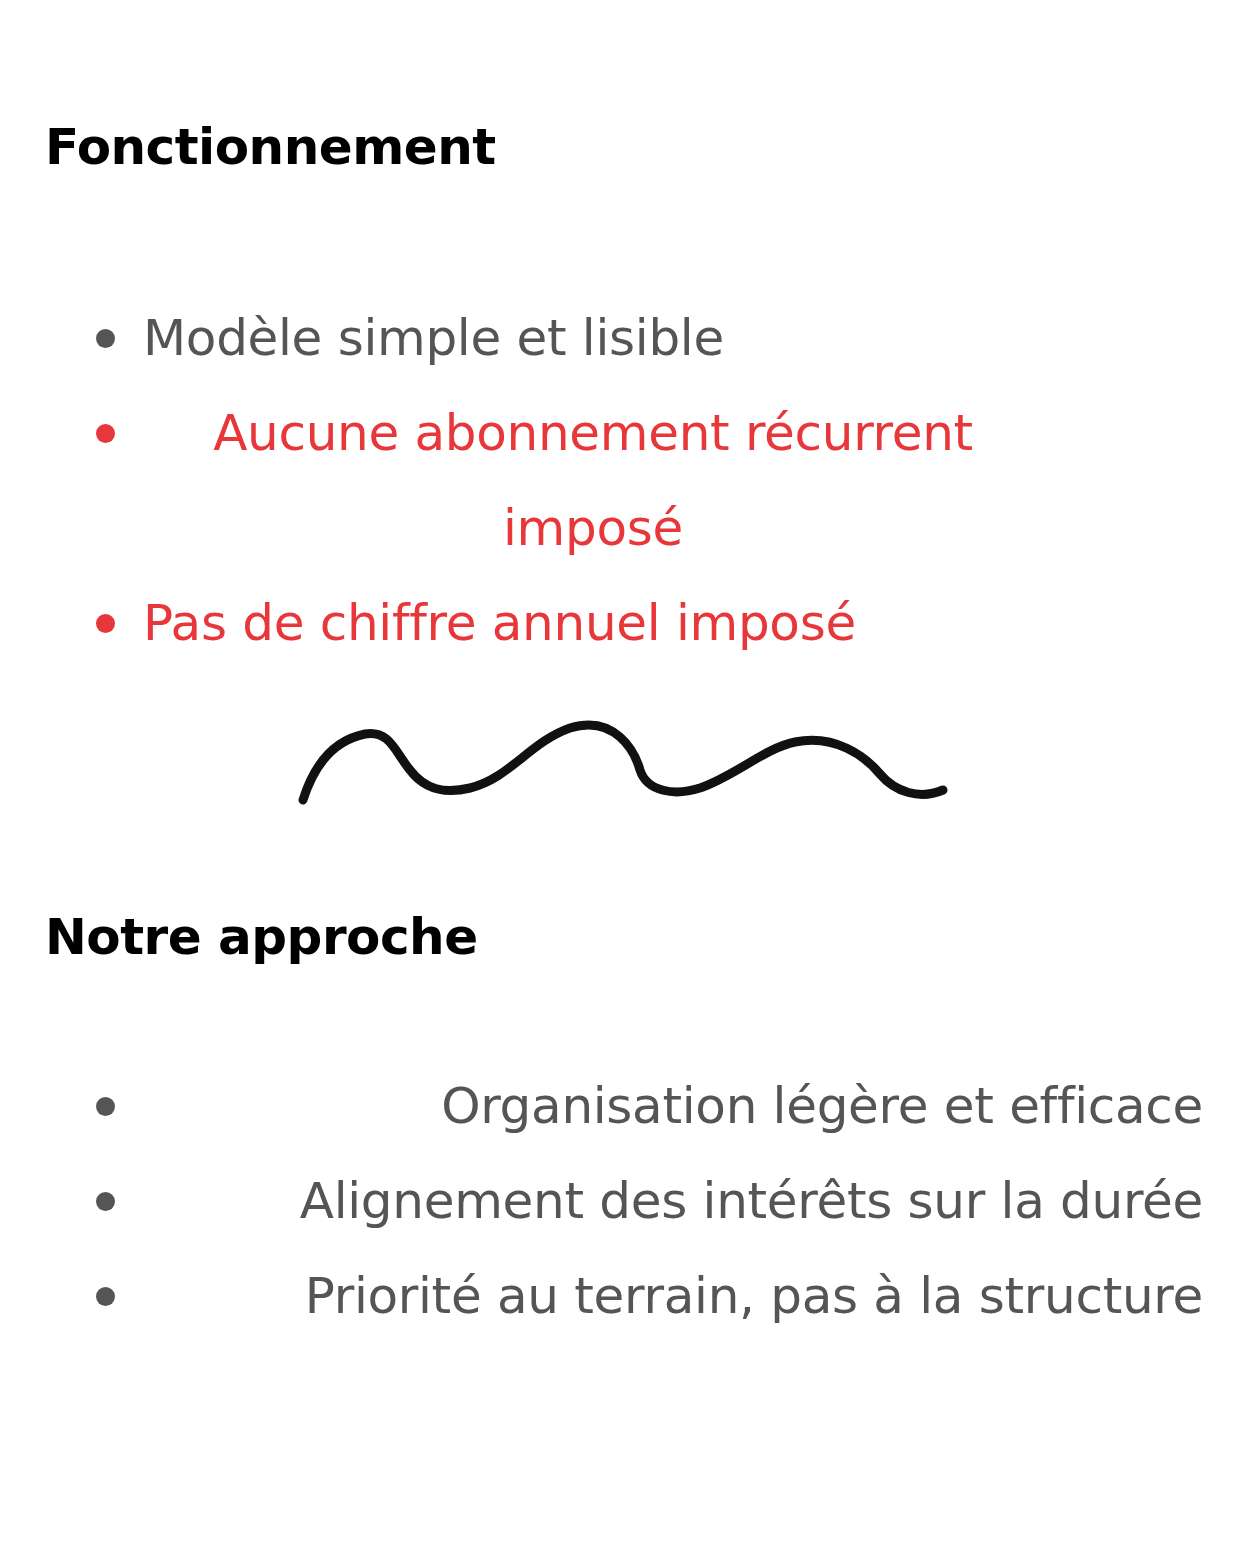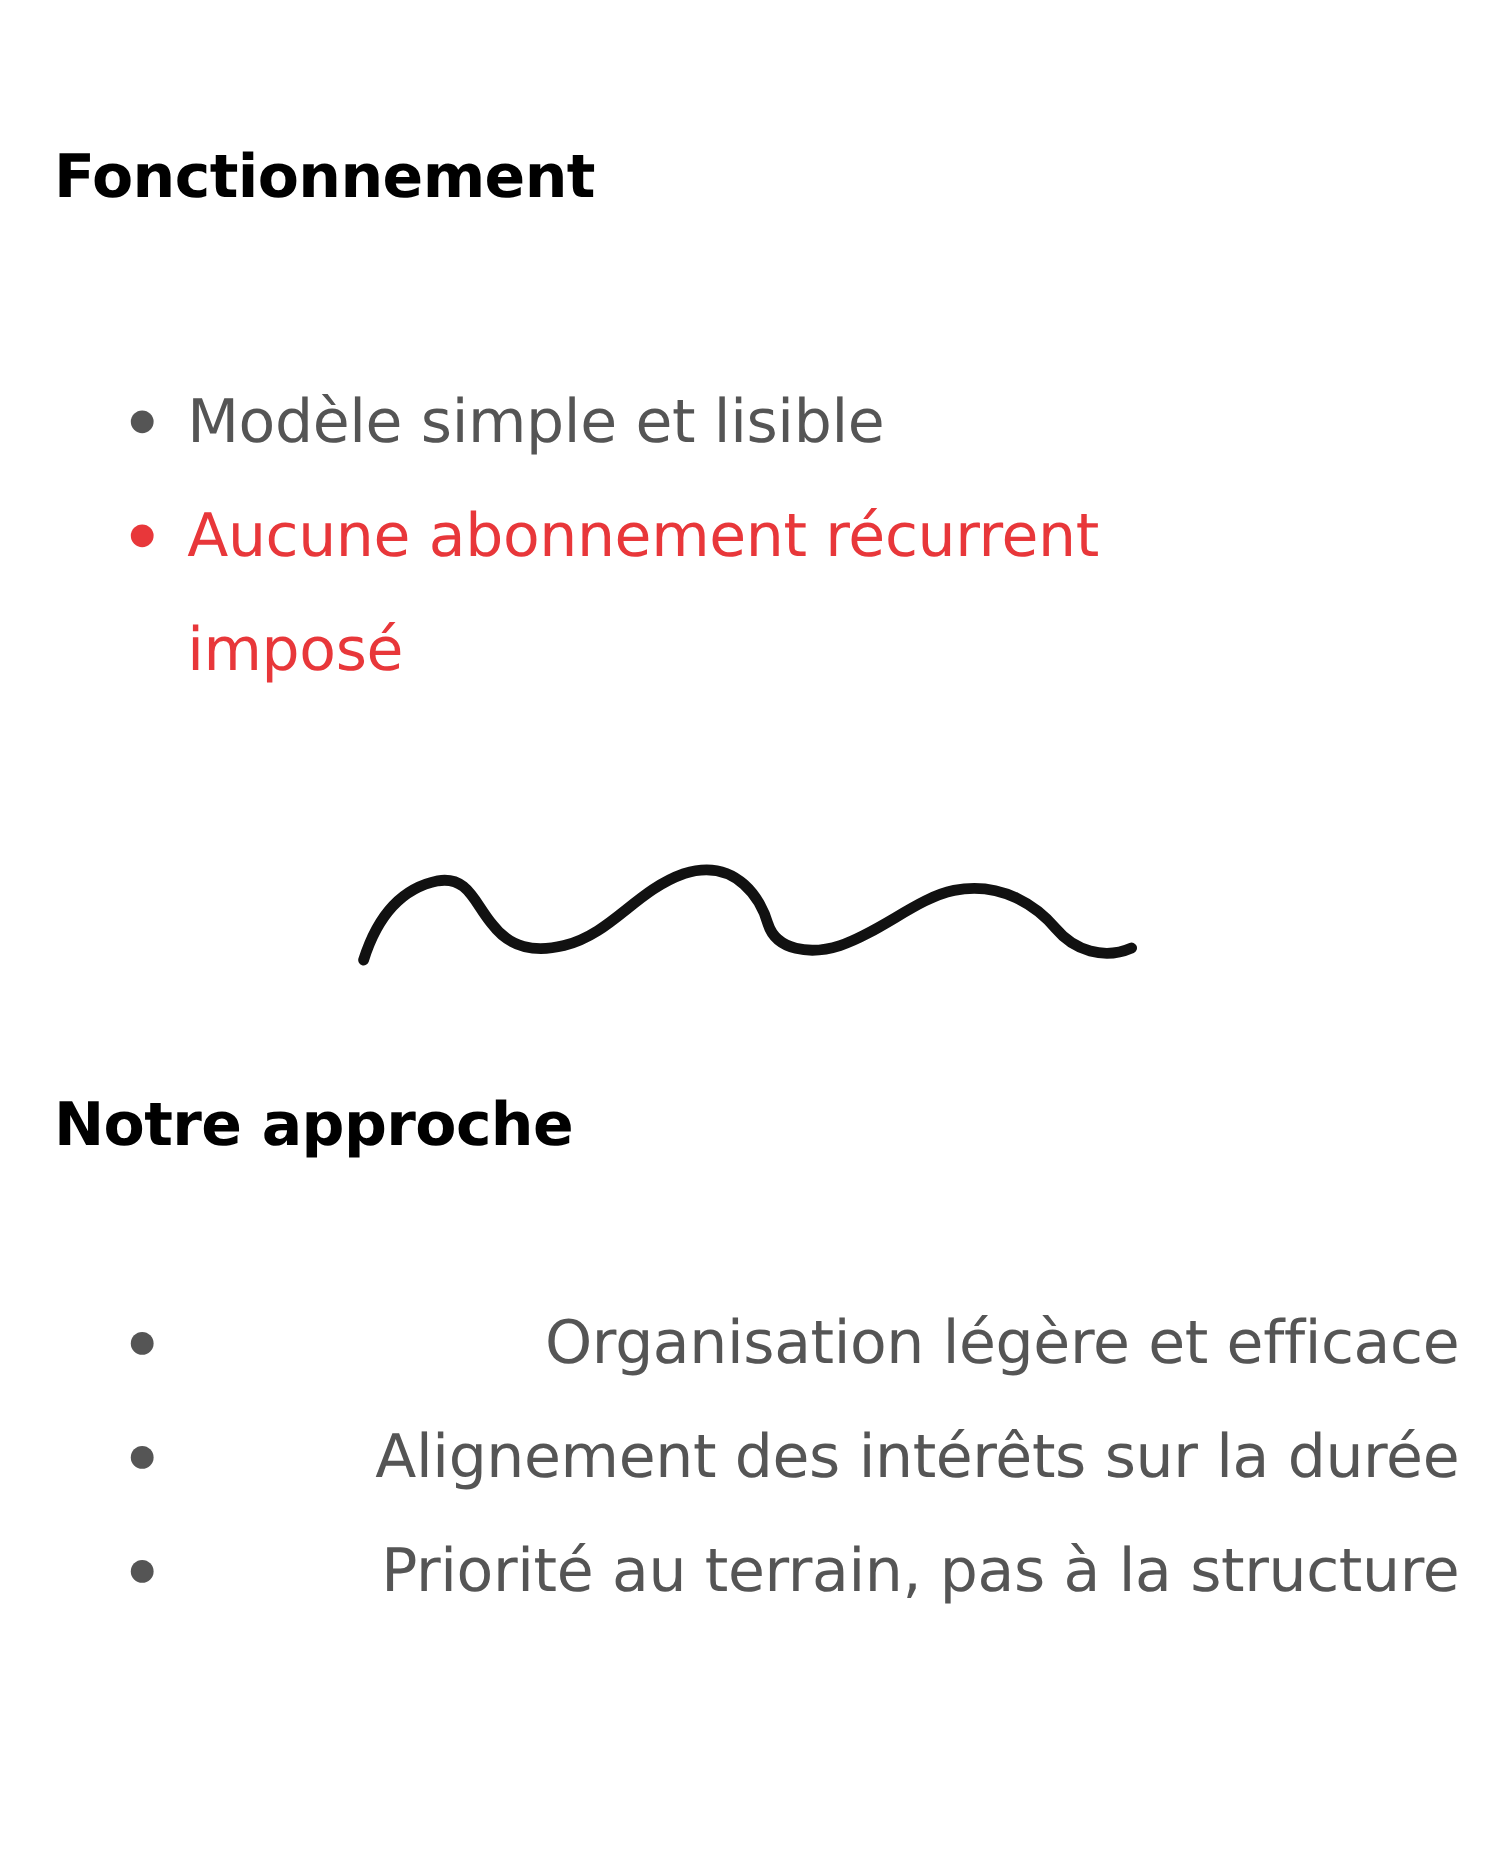--- a/index.html
+++ b/index.html
@@ -1,41 +1,45 @@
 <!DOCTYPE html>
 <html><head>
 <meta charset="utf-8">
 <style>
   html, body { margin: 0; padding: 0; background: #ffffff; }
   body { width: 1248px; height: 1542px; position: relative; overflow: hidden;
          font-family: "DejaVu Sans", sans-serif; }
   .heading { position: absolute; left: 45px; margin: 0; font-weight: bold;
              font-size: 50px; color: #000; letter-spacing: -0.5px; }
-  ul.list { position: absolute; left: 0; margin: 16px; padding: 0; list-style: none; width: 1200px; }
+  ul.list { position: absolute; left: 0; margin: 3px; padding: 0; list-style: none; width: 1200px; }
   ul.list li { position: relative; padding-left: 140px; font-size: 50px; line-height: 95px;
                color: #555555; letter-spacing: -0.3px; }
   ul.list li .dot { position: absolute; left: 93px; top: 38px; width: 19px; height: 19px;
                     border-radius: 50%; background: currentColor; }
   ul.list li.red { color: #e8373a; }
-  ul.list li.wrap { width: 900px; }
+  ul.list li.wrap { width: 900px; text-align: center; }
   .squiggle { position: absolute; left: 295px; top: 712px; width: 660px; height: 100px; }
 </style>
 </head>
 <body>
 
 <h2 class="heading" style="top:118px;text-align:right;">Fonctionnement</h2>
 
 <ul class="list" style="top:288px;">
   <li>
     <span class="dot"></span>
     <span>Modèle simple et lisible</span>
   </li>
   <li class="red wrap">
     <span class="dot"></span>
     <span>Aucune abonnement récurrent imposé</span>
+  </li>
+  <li class="red">
+    <span class="dot"></span>
+    <span>Pas de chiffre annuel imposé</span>
   </li>
 </ul>
 
 <svg class="squiggle" viewBox="0 0 660 100">
   <path d="M8 88 C 20 50, 40 28, 70 22 C 95 18, 100 40, 115 58 C 130 78, 150 82, 175 76 C 215 66, 235 30, 275 16 C 320 2, 340 40, 345 58 C 352 80, 380 84, 405 76 C 440 64, 470 36, 500 30 C 540 22, 570 44, 585 62 C 600 80, 625 88, 648 78" fill="none" stroke="#111111" stroke-width="9" stroke-linecap="round" stroke-linejoin="round"></path>
 </svg>
 
 <h2 class="heading" style="top:908px;">Notre approche</h2>
 
 <ul class="list" style="top:1056px;text-align:right;">

